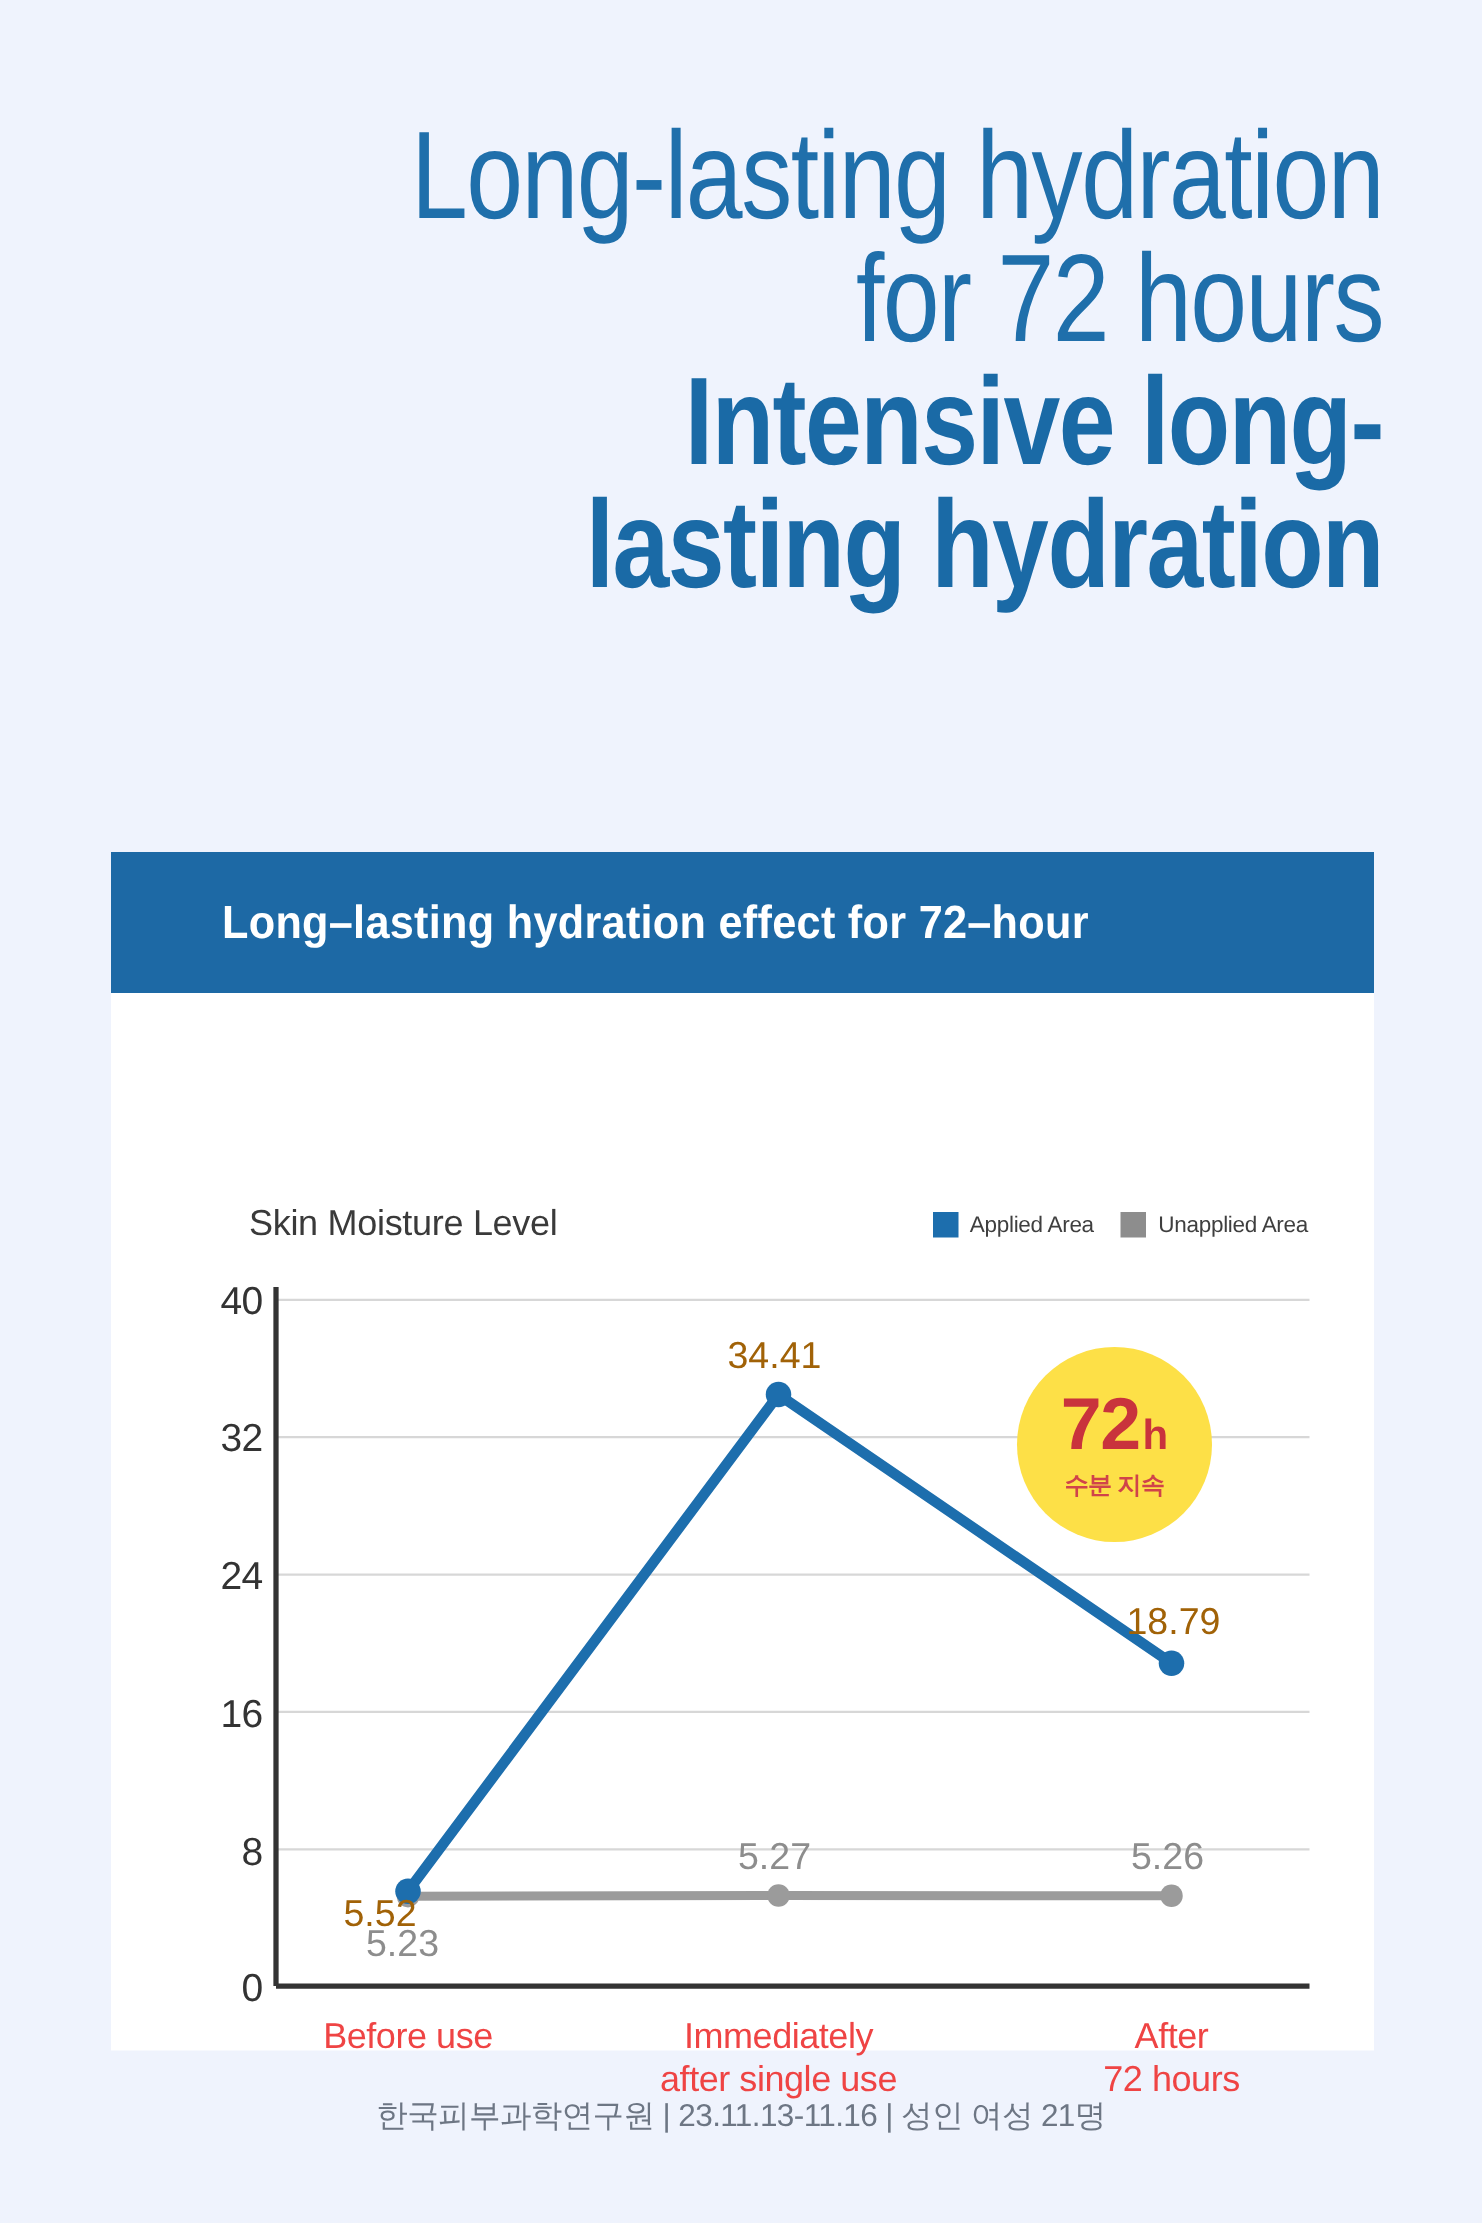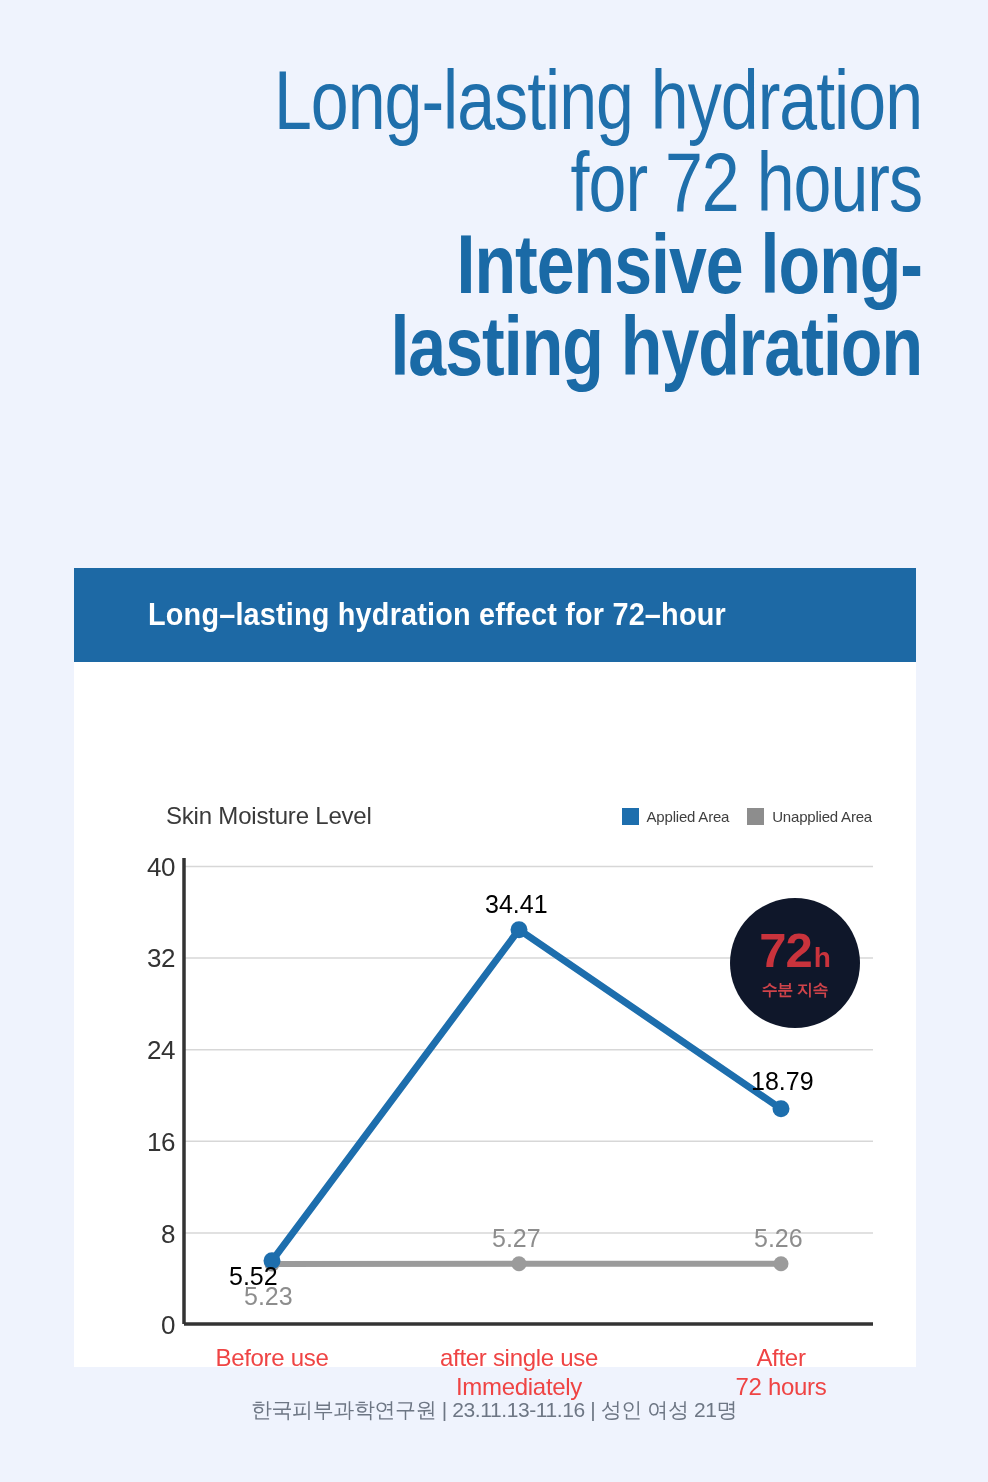--- a/index.html
+++ b/index.html
@@ -12,21 +12,21 @@
     background: #eff3fd;
     font-family: "Liberation Sans", "DejaVu Sans", sans-serif;
     overflow: hidden;
     position: relative;
   }
 
   
   .headline {
     position: absolute;
     left: 0;
-    top: 60px;
+    top: 76px;
     width: 988px;
     padding-right: 66px;
     box-sizing: border-box;
     text-align: right;
   }
   .headline-line {
     display: block;
     color: #1f6fab;
     font-family: "Liberation Sans Narrow", "Liberation Sans", "DejaVu Sans", sans-serif;
     font-size: 83px;
@@ -137,32 +137,32 @@
     line-height: 1.22;
     letter-spacing: -0.3px;
   }
 
   .dlabel {
     position: absolute;
     font-size: 25px;
     font-weight: 400;
     white-space: nowrap;
   }
-  .dlabel.blue { color: #000000; }
+  .dlabel.blue { color: #a16207; }
   .dlabel.gray { color: #8d8d8d; }
 
   
   .badge {
     position: absolute;
-    left: 656px;
+    left: 604px;
     top: 236px;
     width: 130px;
     height: 130px;
     border-radius: 50%;
-    background: #0f172a;
+    background: #fde047;
     display: flex;
     flex-direction: column;
     align-items: center;
     justify-content: center;
   }
   .badge-top {
     display: flex;
     align-items: baseline;
     color: #c9333c;
     line-height: 1;
@@ -280,22 +280,22 @@
     <div class="dlabel blue" style="left:677px; top:405px;">18.79</div>
 
     <div class="dlabel gray" style="left:170px; top:620px;">5.23</div>
     <div class="dlabel gray" style="left:418px; top:562px;">5.27</div>
     <div class="dlabel gray" style="left:680px; top:562px;">5.26</div>
 
     <div class="xtick" style="left:98px; top:681px; width:200px;">
       <div>Before use</div>
     </div>
     <div class="xtick" style="left:325px; top:681px; width:240px;">
+      <div>Immediately</div>
       <div>after single use</div>
-      <div>Immediately</div>
     </div>
     <div class="xtick" style="left:607px; top:681px; width:200px;">
       <div>After</div>
       <div>72 hours</div>
     </div>
 
   </div>
 </div>
 
 <div class="footer">한국피부과학연구원 | 23.11.13-11.16 | 성인 여성 21명</div>

